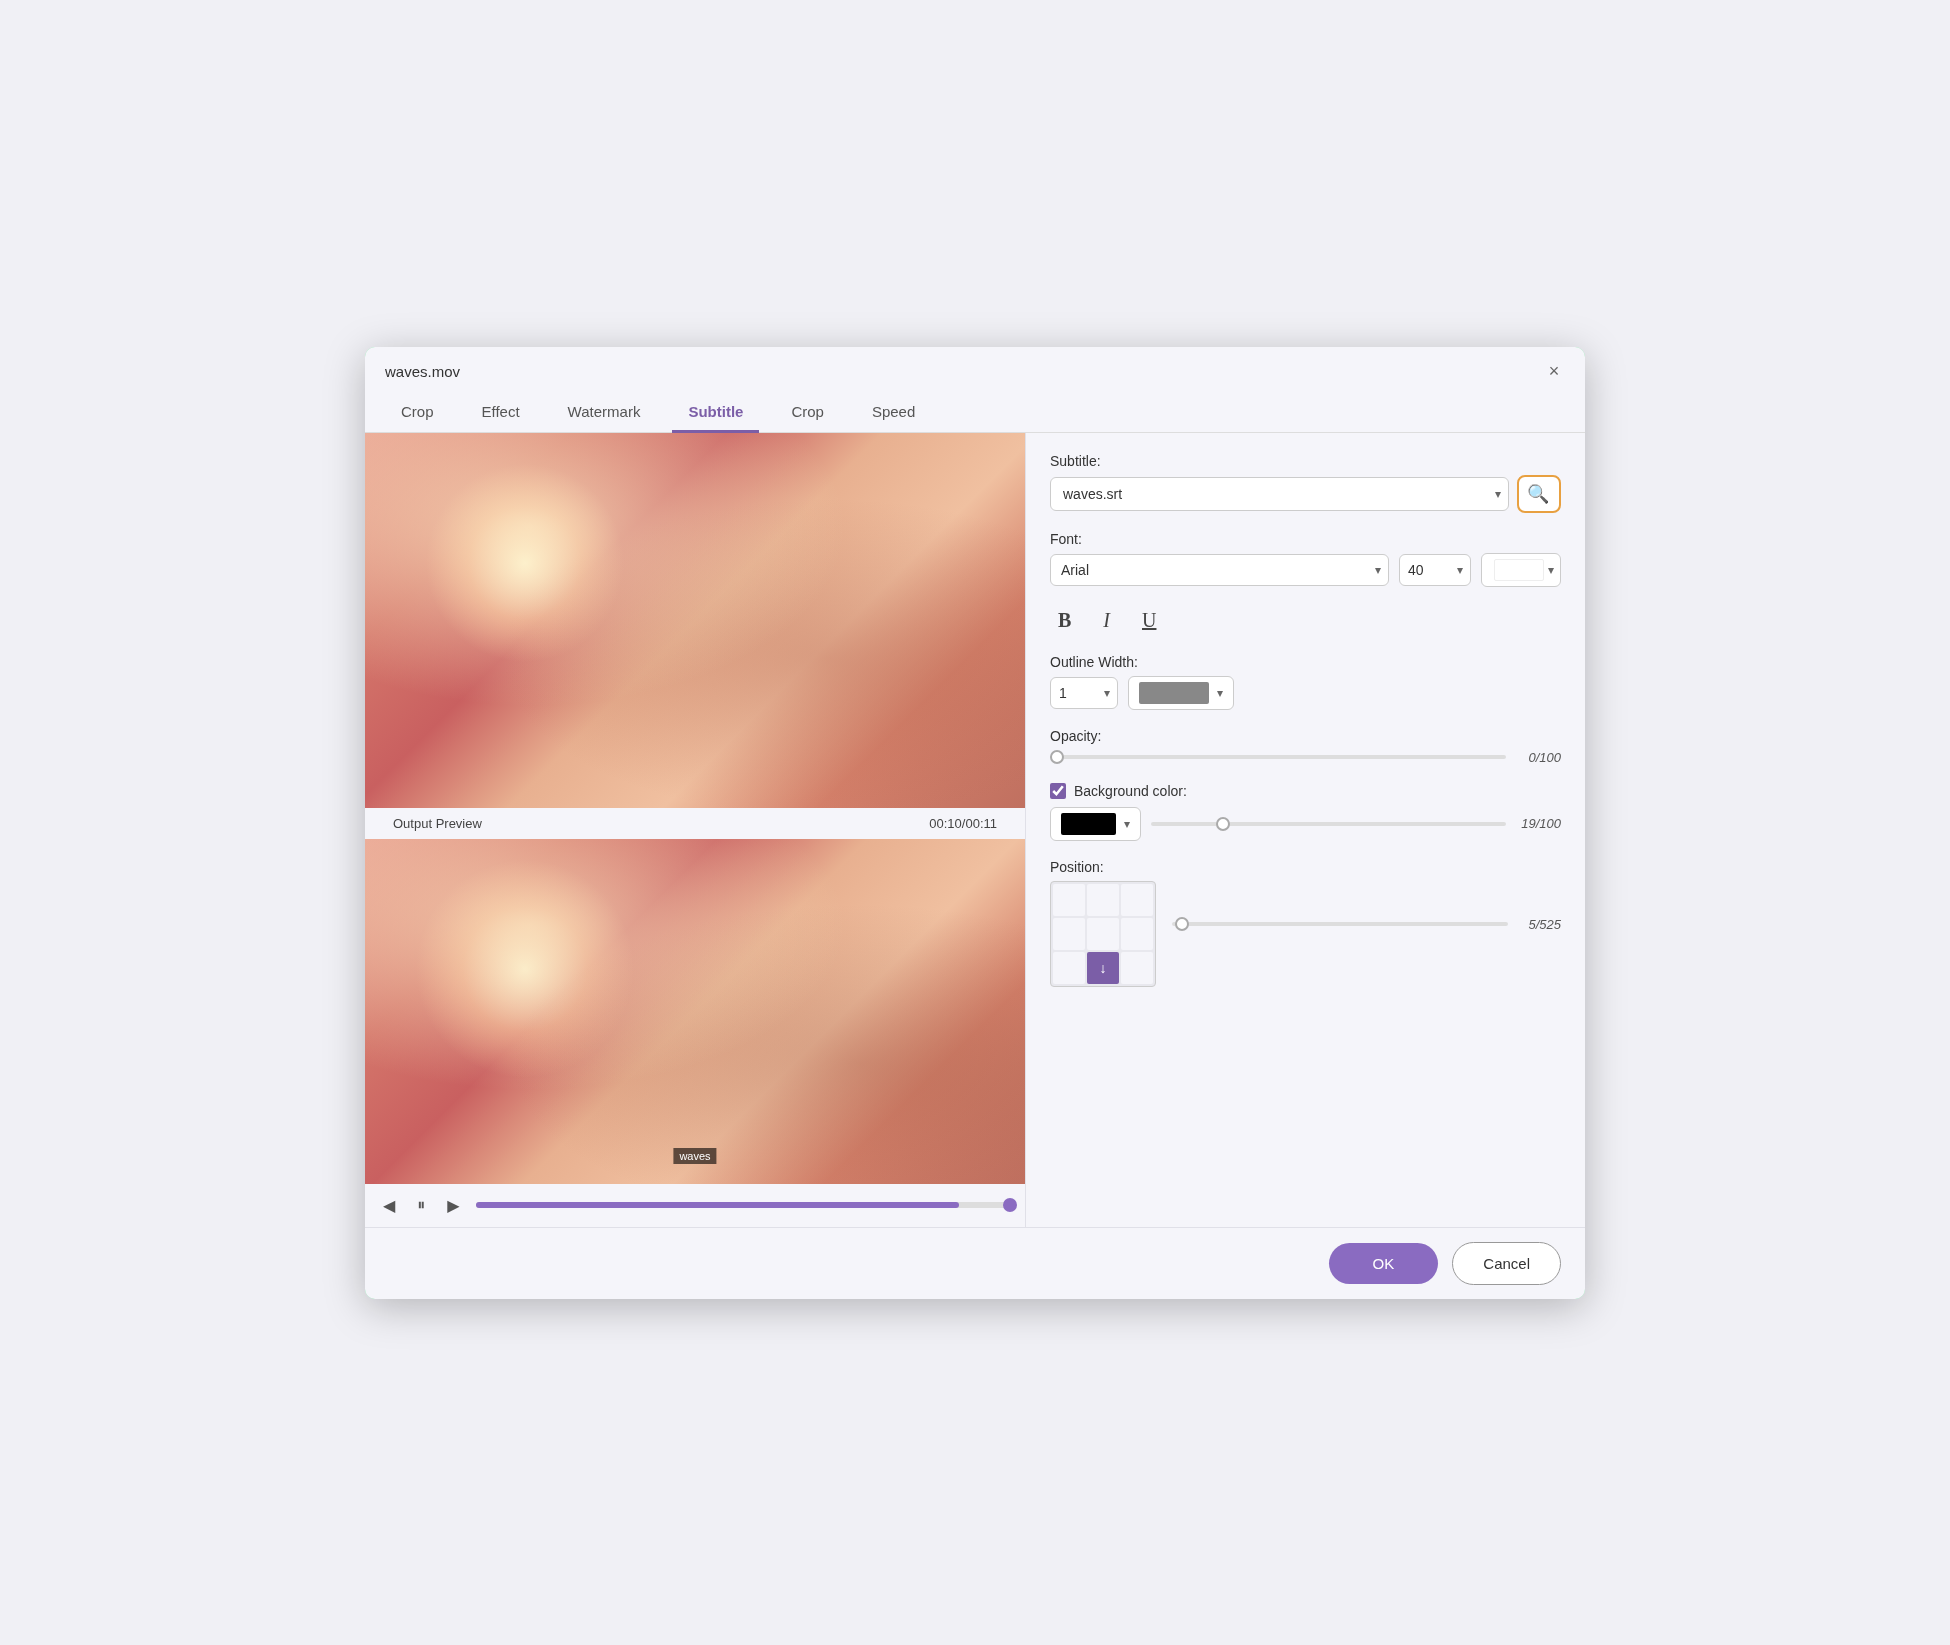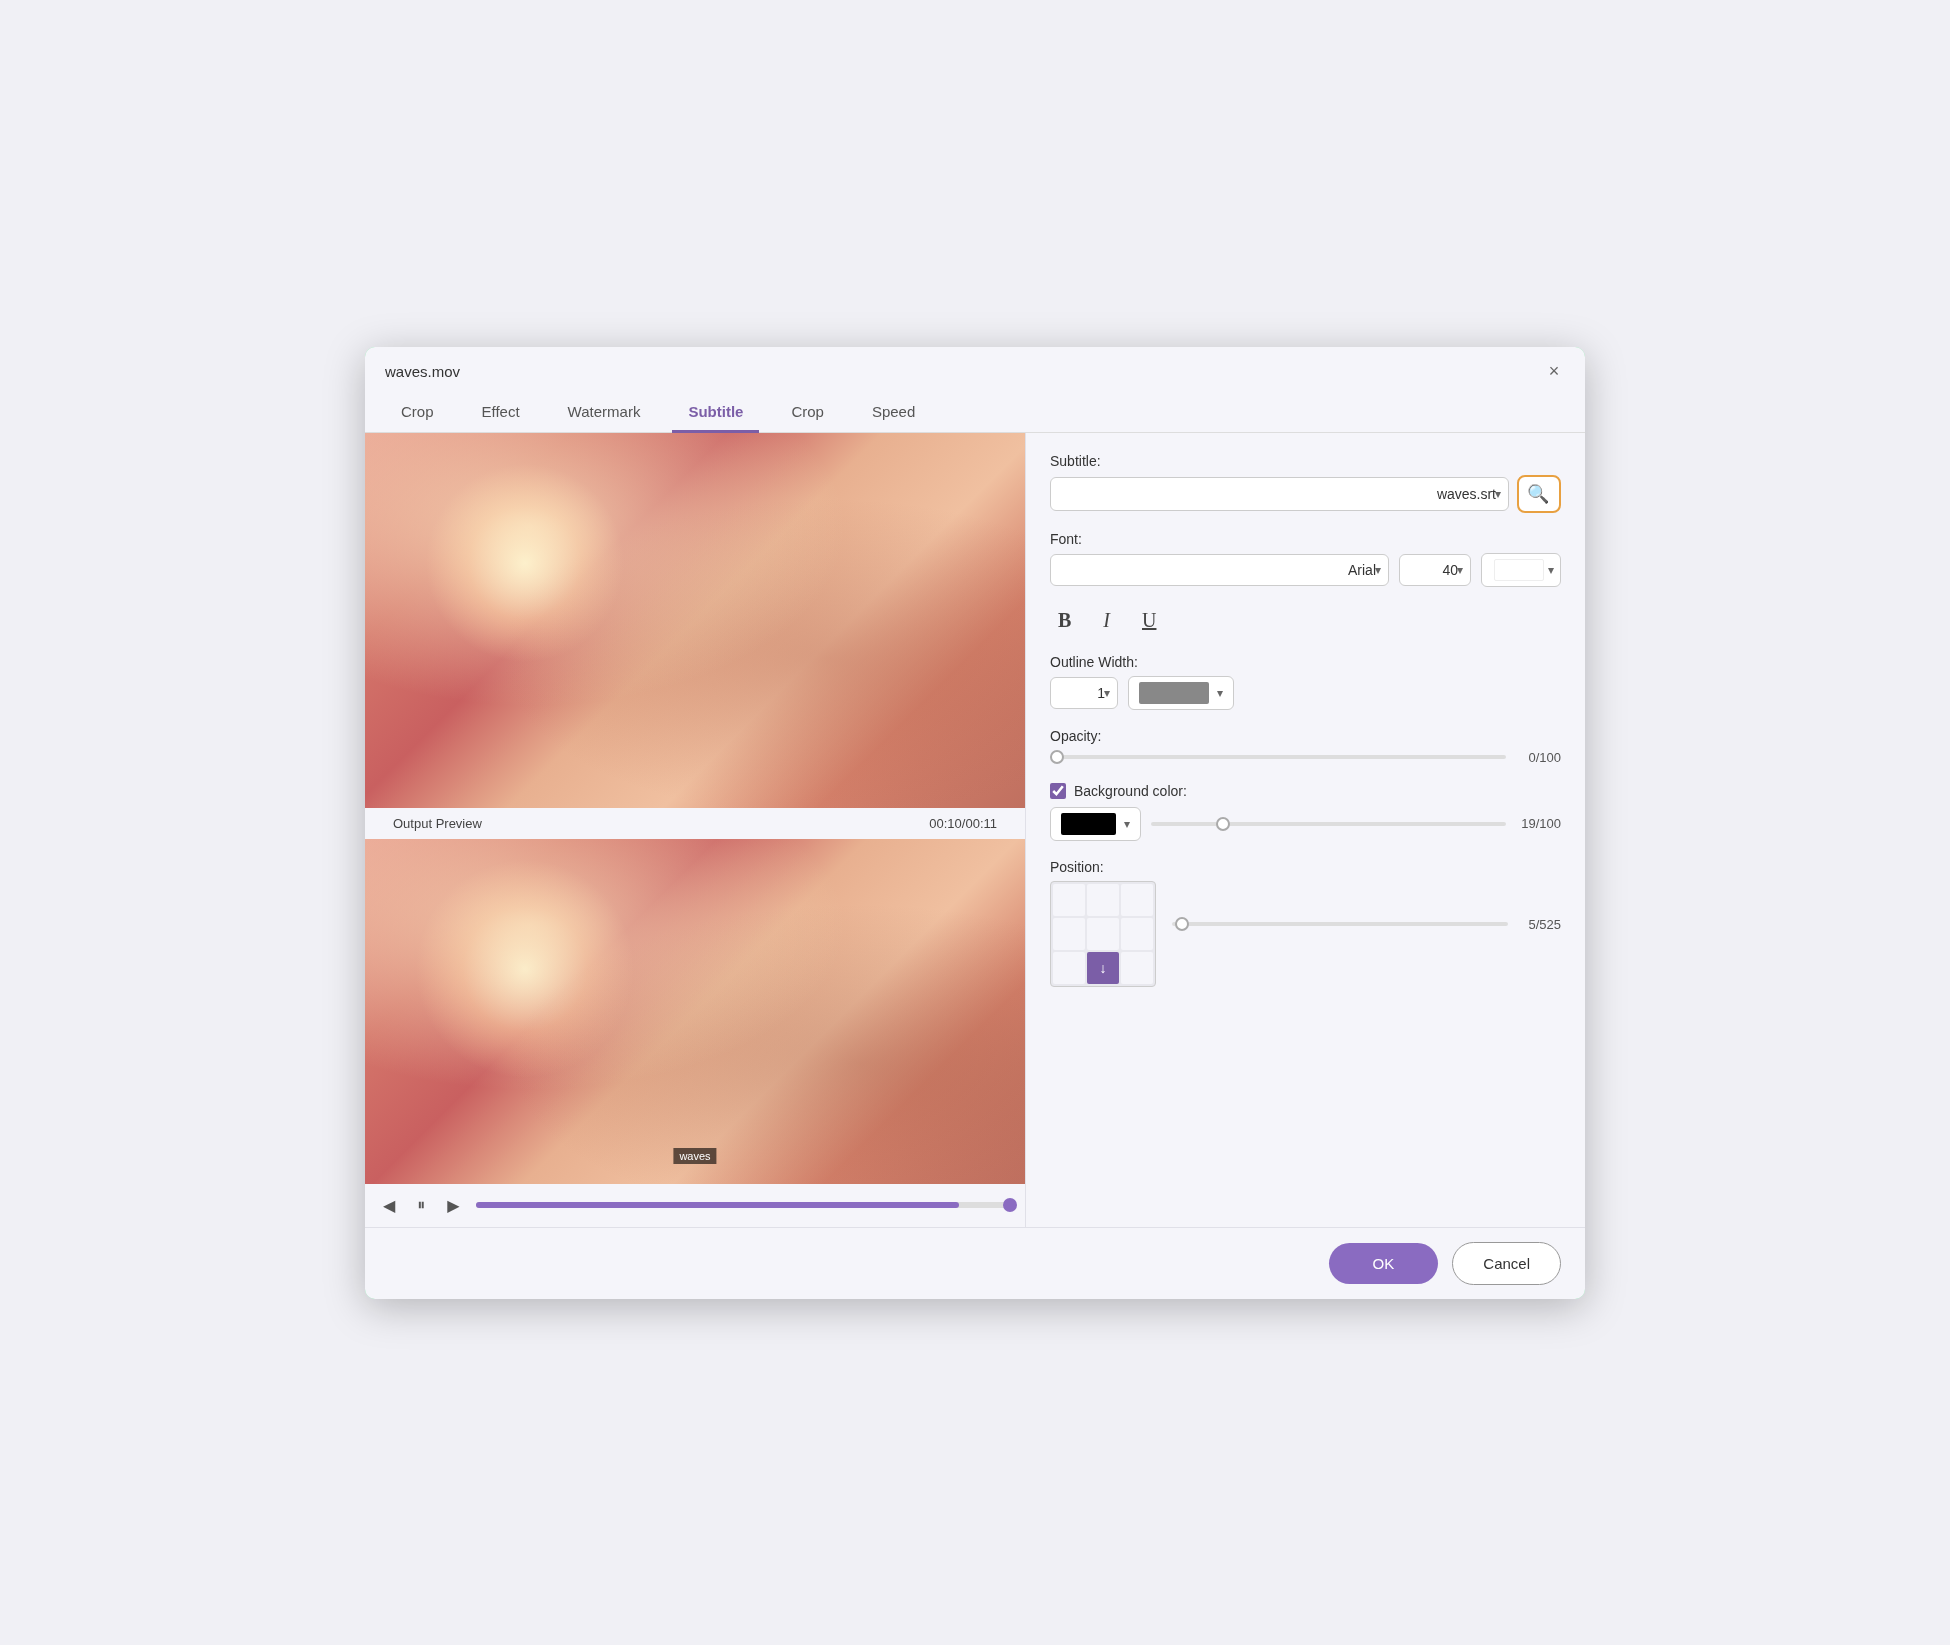--- a/index.html
+++ b/index.html
@@ -350,20 +350,21 @@
       border-radius: 50%;
       background: white;
       border: 2px solid #aaa;
       cursor: pointer;
     }
     .slider-val {
       font-size: 13px;
       color: #555;
       min-width: 45px;
       text-align: right;
+      font-style: italic;
     }
     .checkbox-row {
       display: flex;
       align-items: center;
       gap: 8px;
     }
     .checkbox-purple {
       width: 16px;
       height: 16px;
       accent-color: #7b5ea7;
@@ -488,21 +489,20 @@
     .select-arrow::after {
       content: '▾';
       position: absolute;
       right: 8px;
       pointer-events: none;
       color: #666;
       font-size: 12px;
     }
     .select-arrow select {
       padding-right: 12px;
-      text-align: right;
     }
   </style>
 </head>
 <body>
 
 <div class="dialog">
 
   <div class="title-bar">
     <span class="title-bar-title">waves.mov</span>
     <button class="close-btn">×</button>

